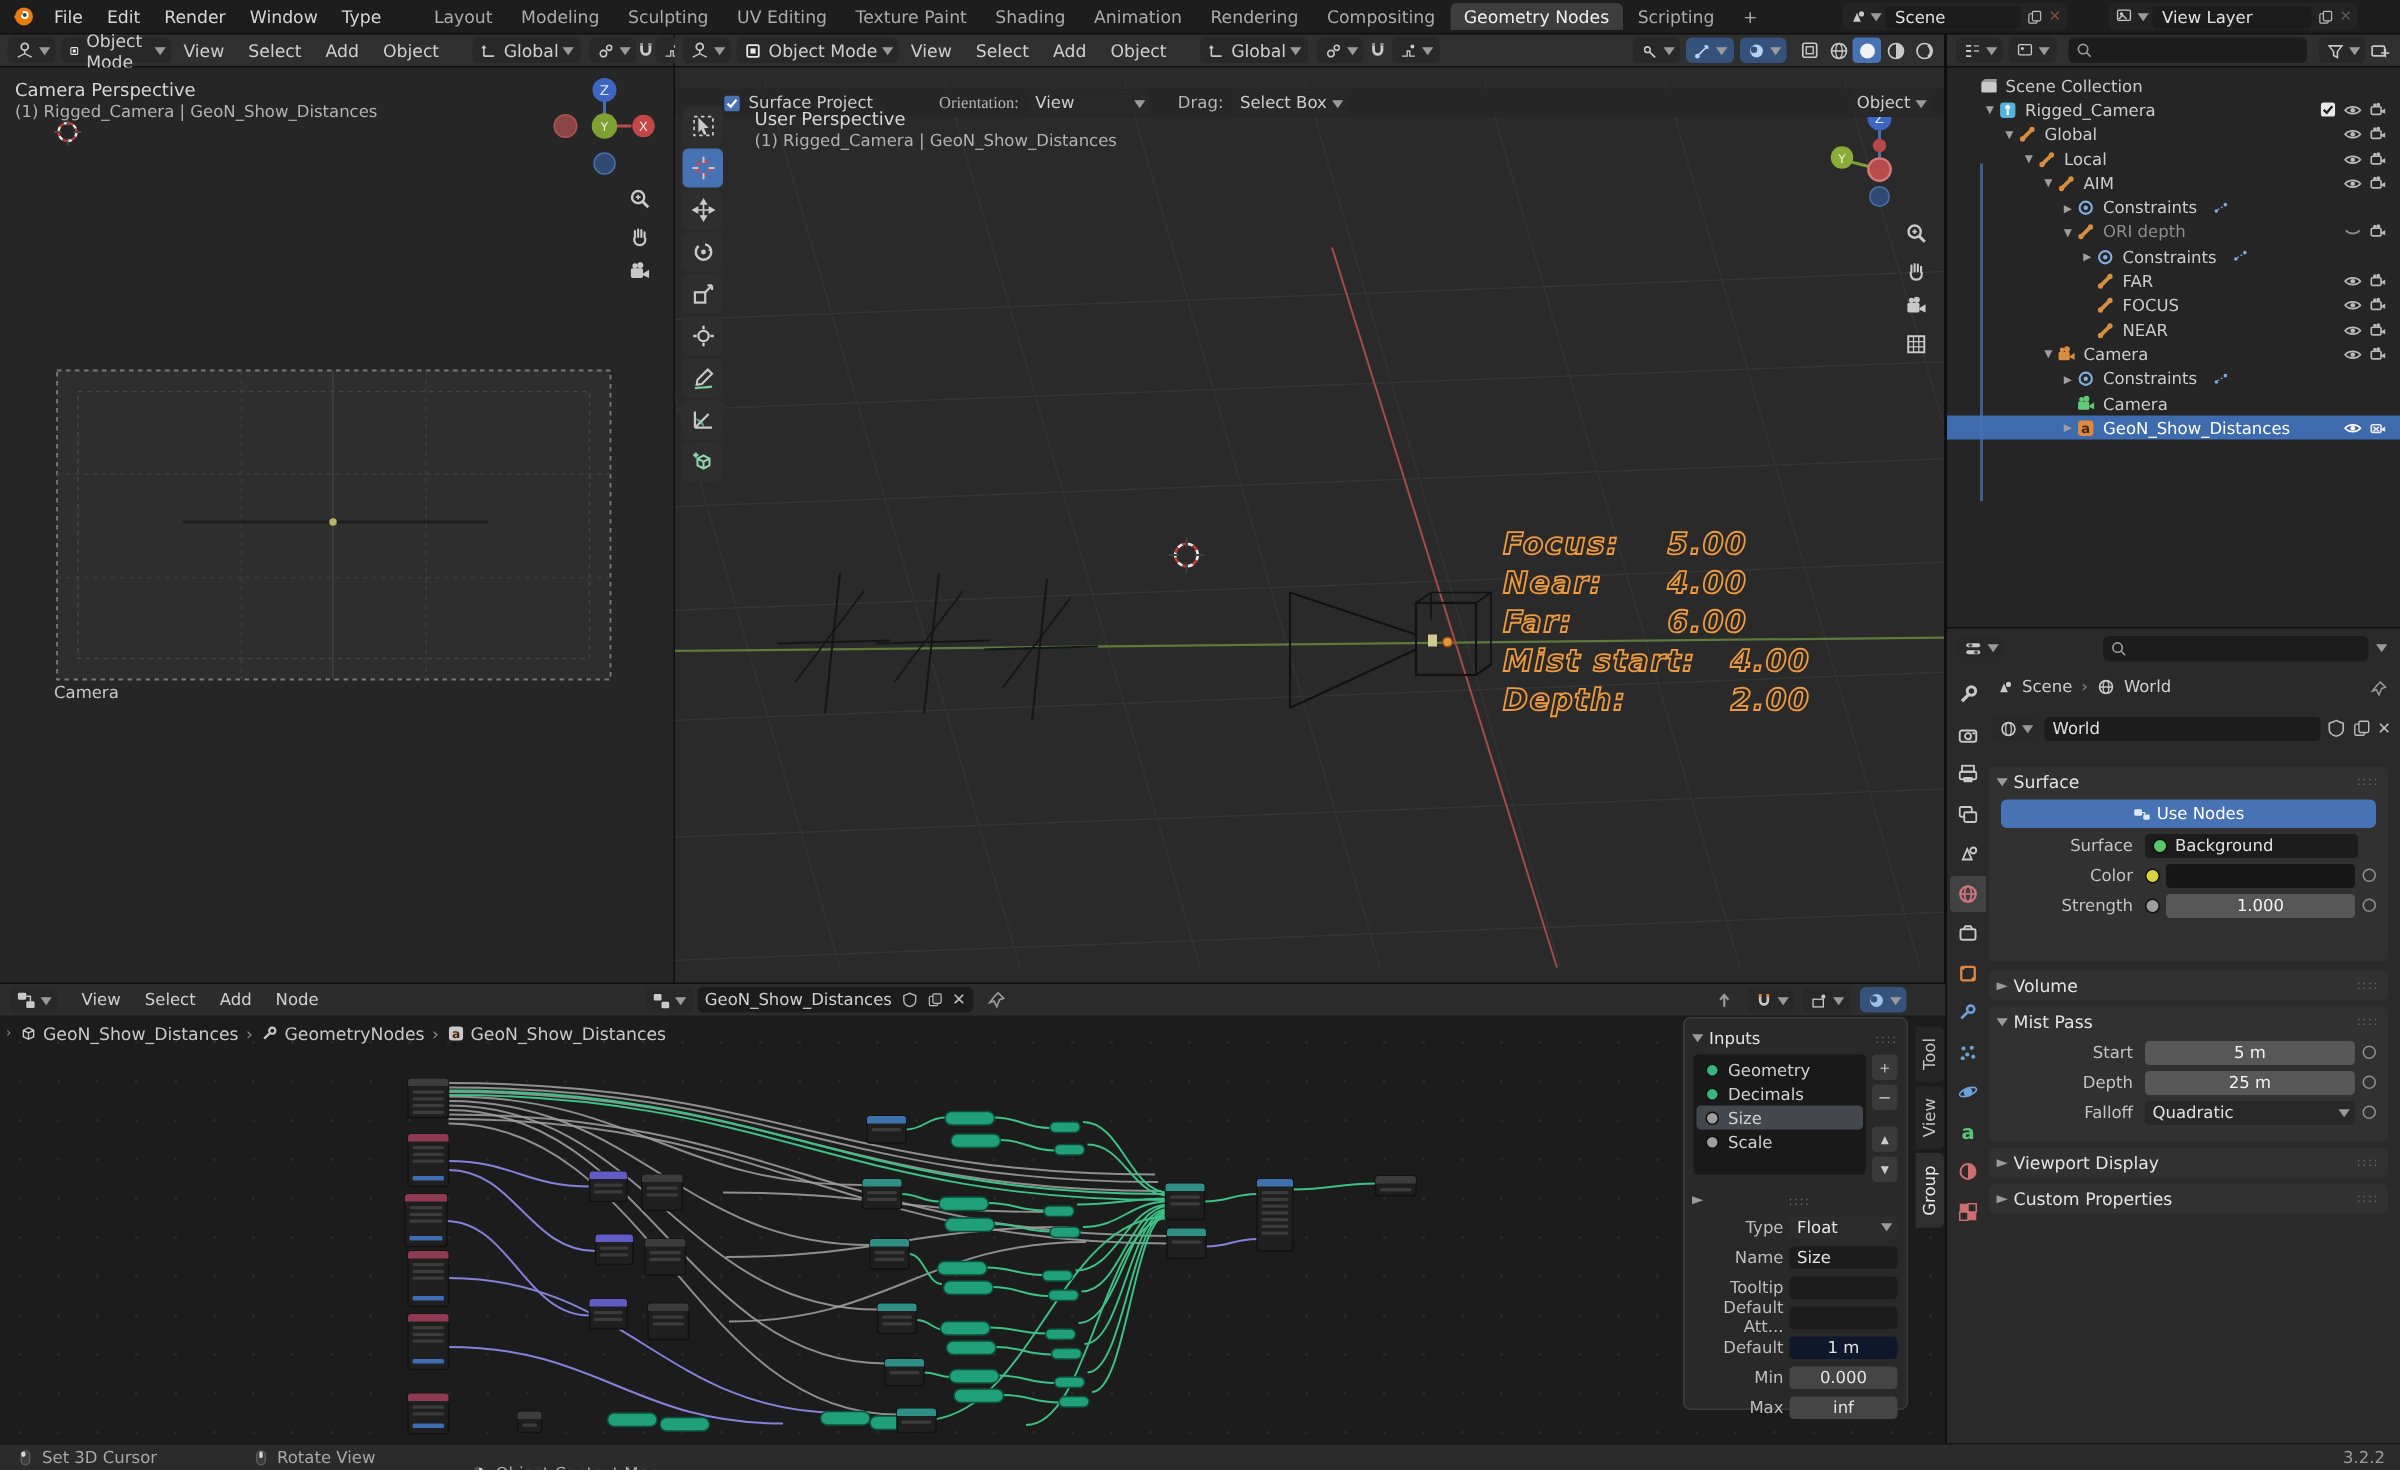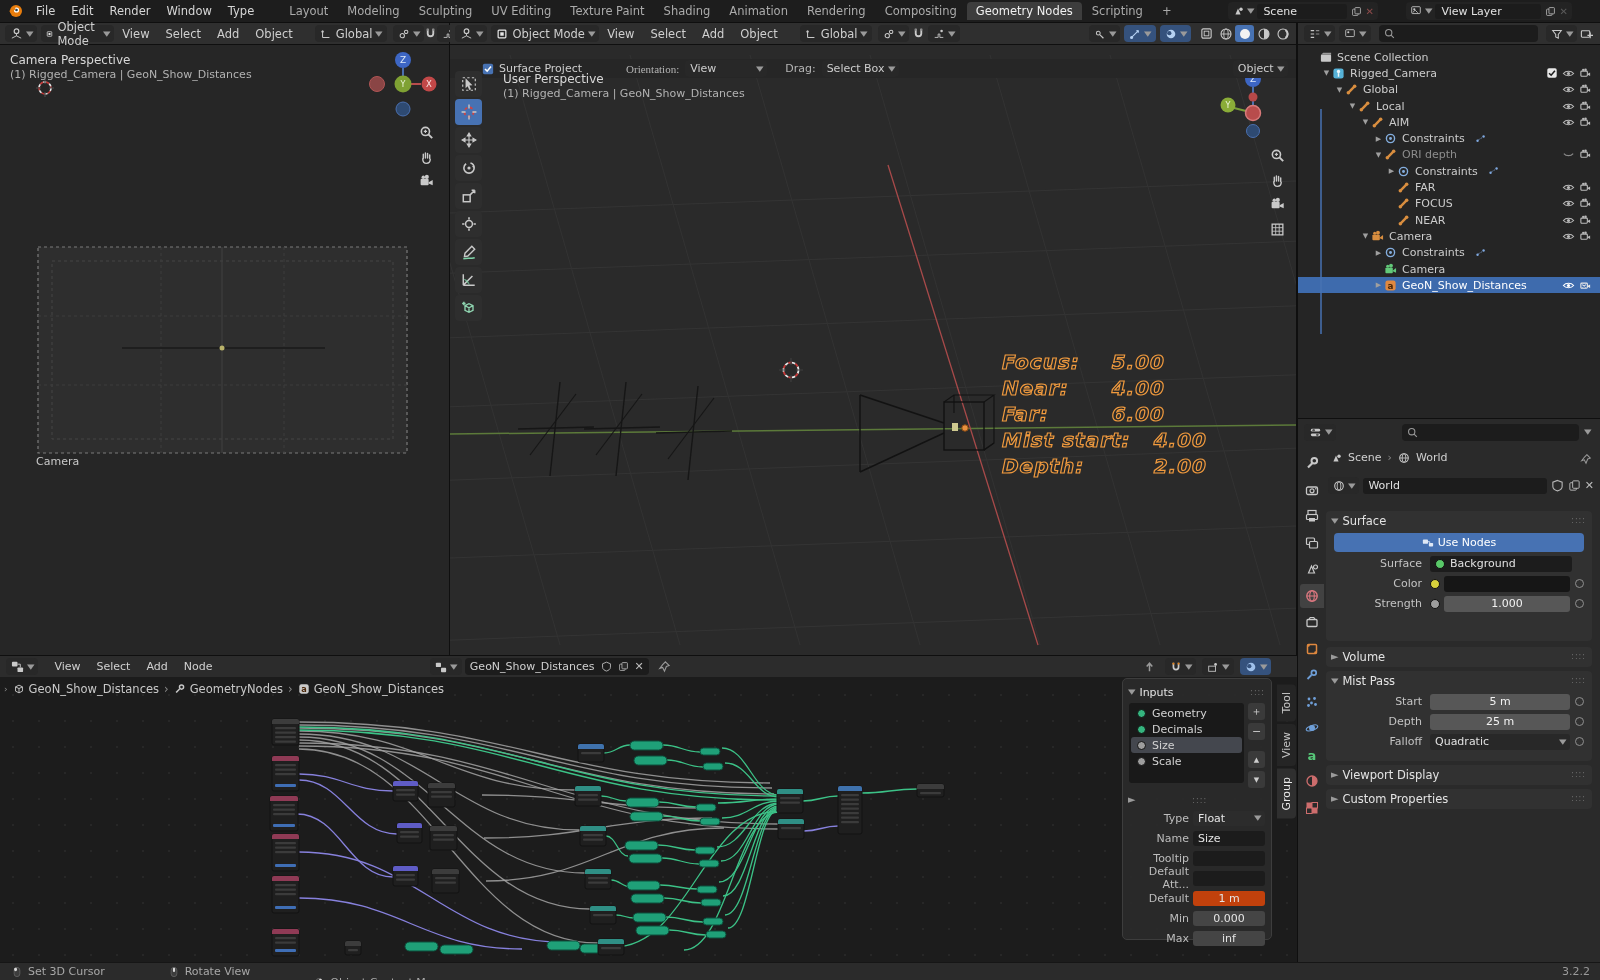--- a/index.html
+++ b/index.html
@@ -1483,21 +1483,21 @@
             </span>
           </div>
           <div class="flex" style="height: 18px; margin-top: 2px;">
             <span class="np-f-label">Default Att...</span>
             <span class="np-field" style="background:#1c1c1c;justify-content:flex-start;">
               <span></span>
             </span>
           </div>
           <div class="flex" style="height: 18px; margin-top: 2px;">
             <span class="np-f-label">Default</span>
-            <span class="np-field" style="background:#c2410c;justify-content:center;">
+            <span class="np-field" style="background:#0f172a;justify-content:center;">
               <span>1 m</span>
             </span>
           </div>
           <div class="flex" style="height: 18px; margin-top: 2px;">
             <span class="np-f-label">Min</span>
             <span class="np-field" style="background:#454545;justify-content:center;">
               <span>0.000</span>
             </span>
           </div>
           <div class="flex" style="height: 18px; margin-top: 2px;">

